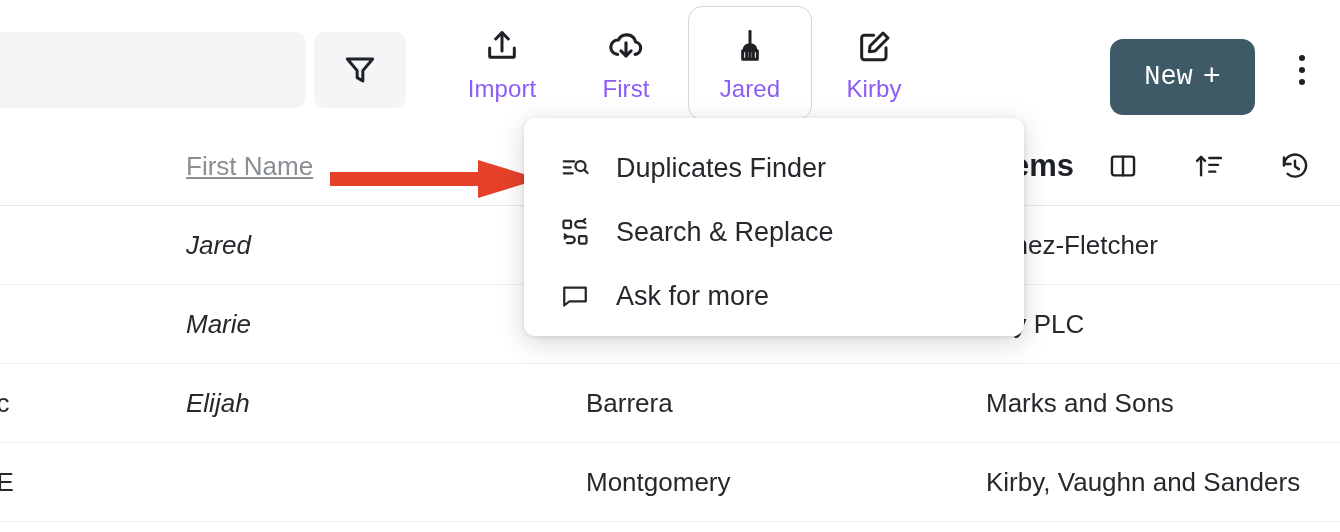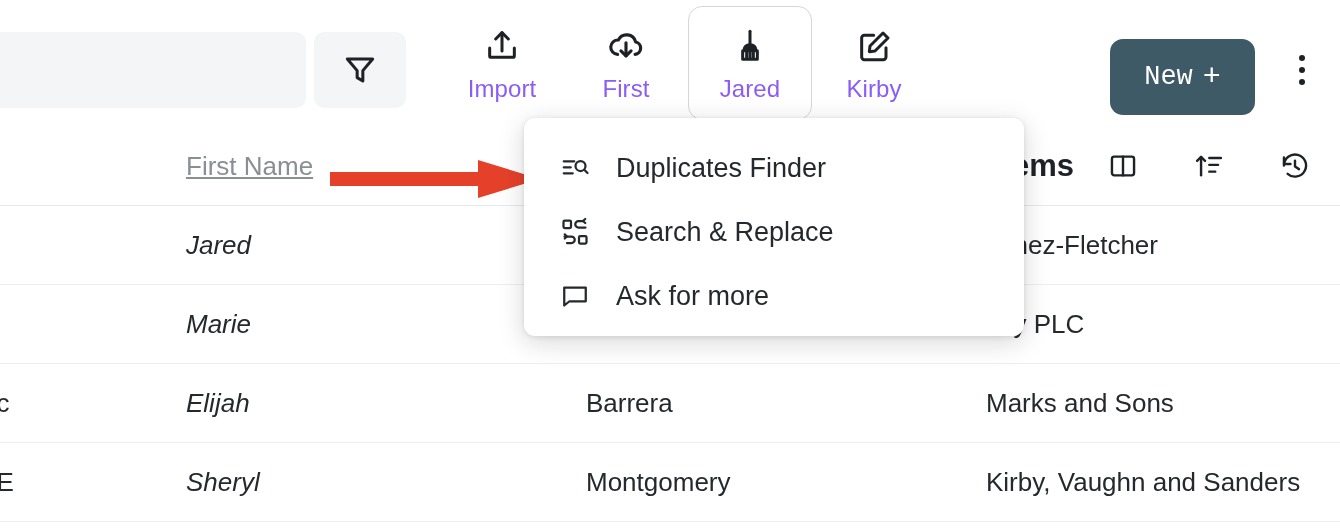--- a/index.html
+++ b/index.html
@@ -376,21 +376,20 @@
 
     <div class="row">
       <div class="cell c-id">9c</div>
       <div class="cell c-last">Barrera</div>
       <div class="cell c-first">Elijah</div>
       <div class="cell c-comp">Marks and Sons</div>
     </div>
 
     <div class="row">
       <div class="cell c-id">6E</div>
-      <div class="cell c-first">Sheryl</div>
       <div class="cell c-last">Montgomery</div>
       <div class="cell c-comp">Kirby, Vaughn and Sanders</div>
     </div>
 
   </div>
 
   <div class="menu">
 
     <div class="menu-item">
       <span class="mi-icon">

